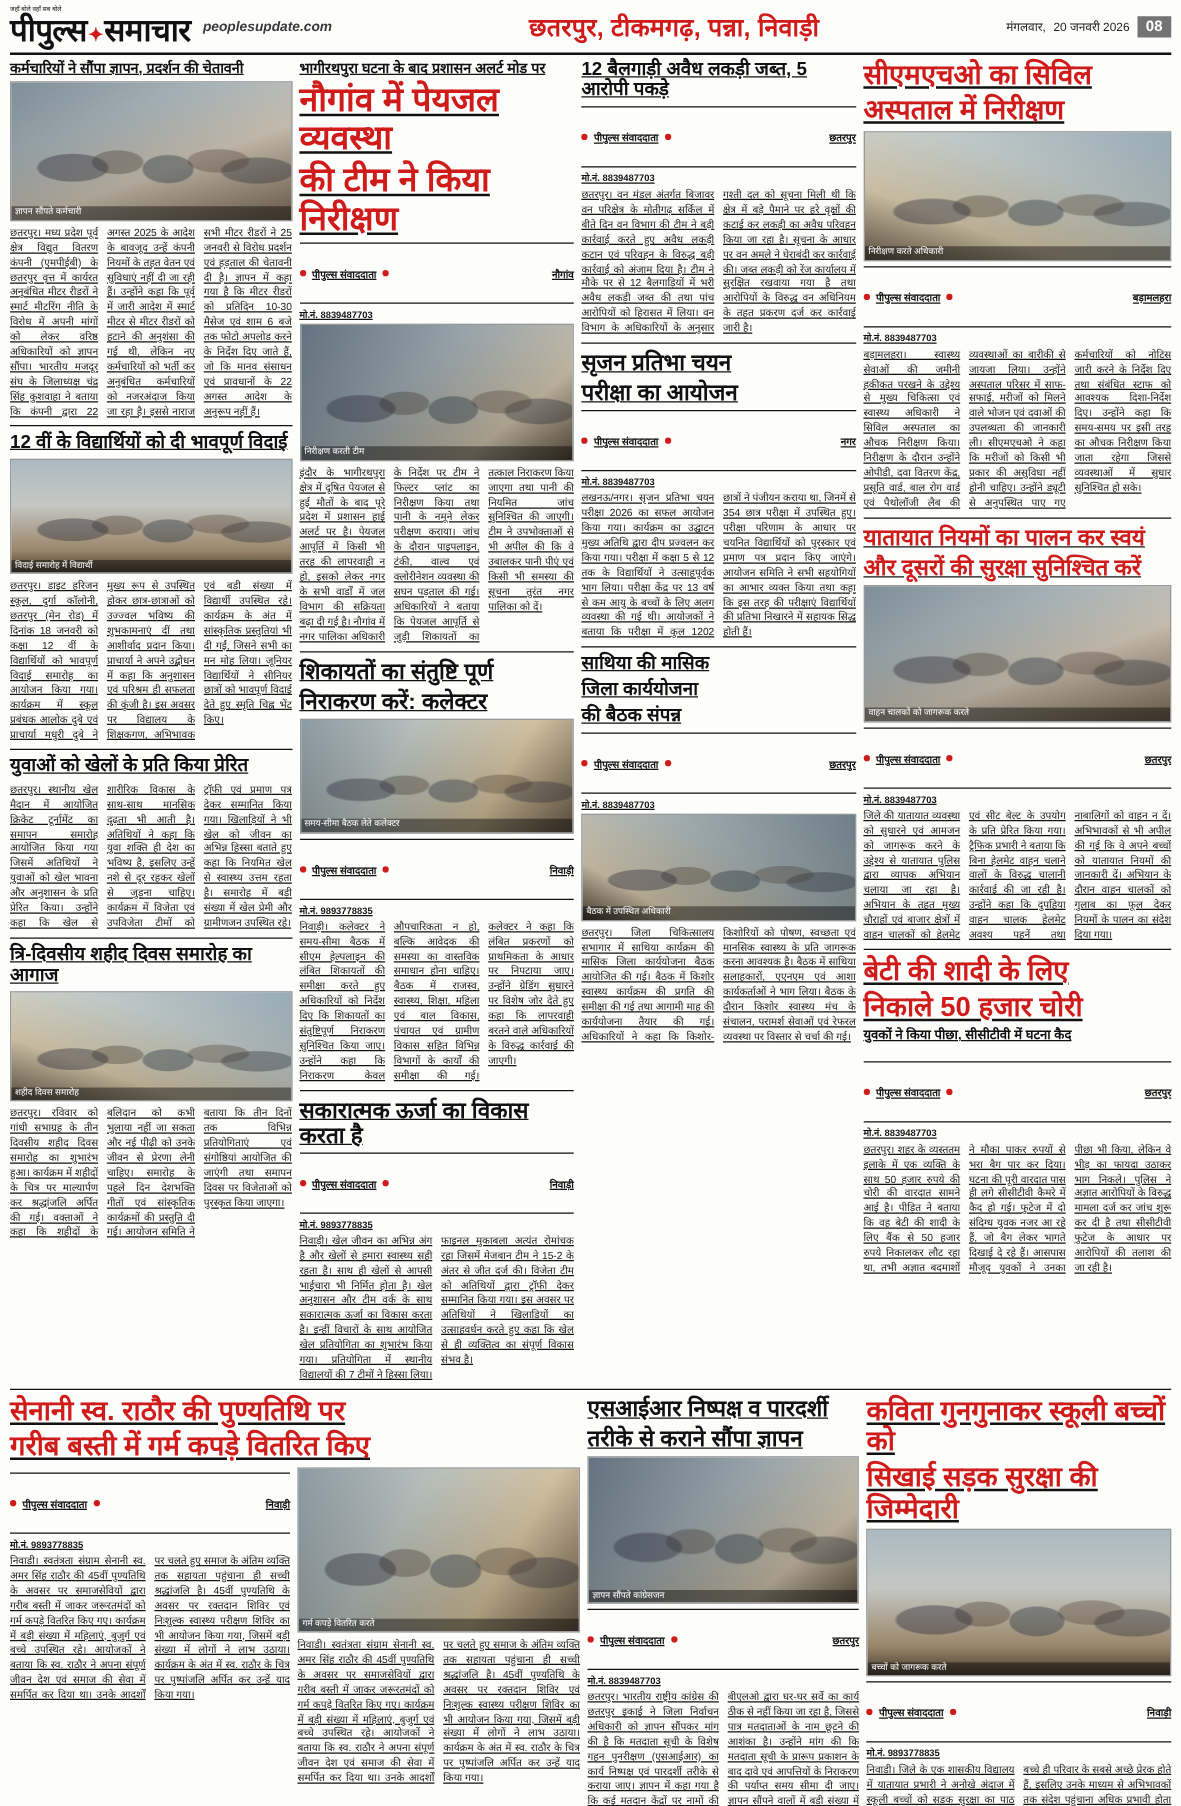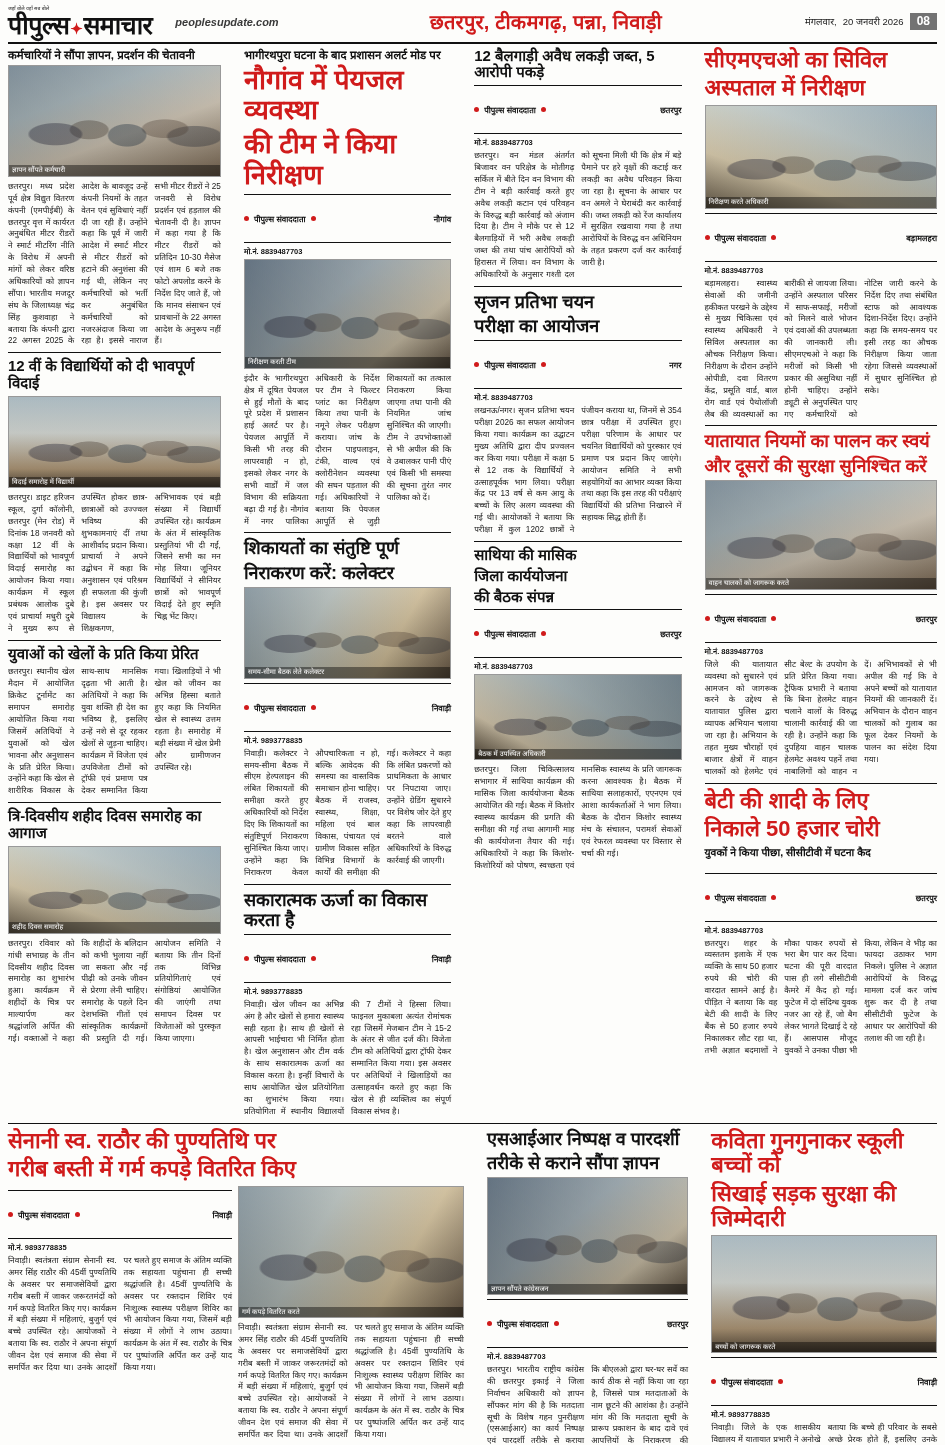--- a/index.html
+++ b/index.html
@@ -51,21 +51,21 @@
   .logo-star {
     color: #d01b1b;
     font-size: 15px;
     padding: 0 1px;
   }
   .site-url {
     font-size: 11px;
     font-style: italic;
     font-weight: bold;
     color: #3a3a3a;
-    margin-left: 23px;
+    margin-left: 10px;
     white-space: nowrap;
   }
   .edition-line {
     flex: 1 1 auto;
     text-align: center;
     font-size: 20px;
     font-weight: bold;
     color: #d01b1b;
     letter-spacing: 0.2px;
   }
@@ -83,21 +83,22 @@
     color: #fff;
     font-size: 12px;
     font-weight: bold;
     padding: 1px 7px;
     line-height: 1.25;
   }
 
   
   .grid {
     display: flex;
-    gap: 23px;
+    gap: 6px;
+    text-decoration: underline;
   }
   .col { display: flex; flex-direction: column; }
   .c1 { width: 228px; }
   .c2 { width: 222px; }
   .c3 { width: 222px; }
   .c4 { width: 249px; }
 
   .hr { border-top: 1px solid #111; margin: 5px 0; }
 
   

